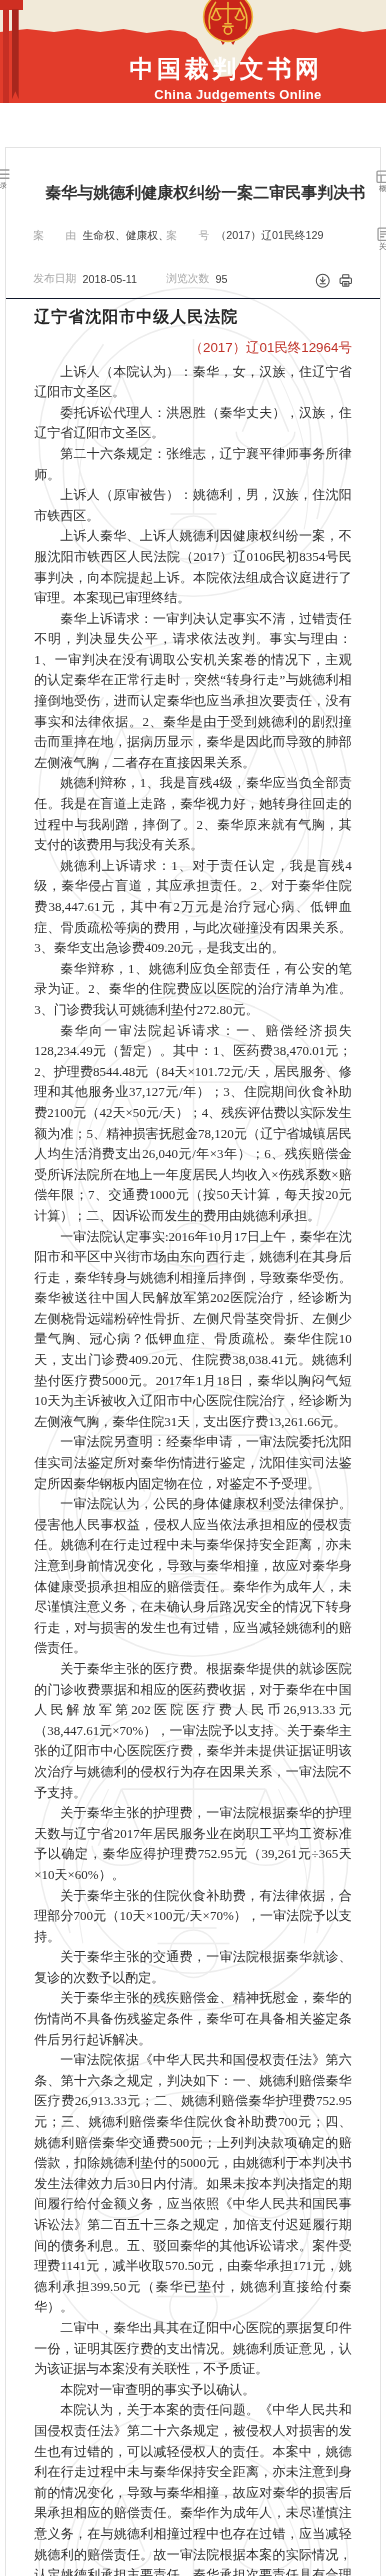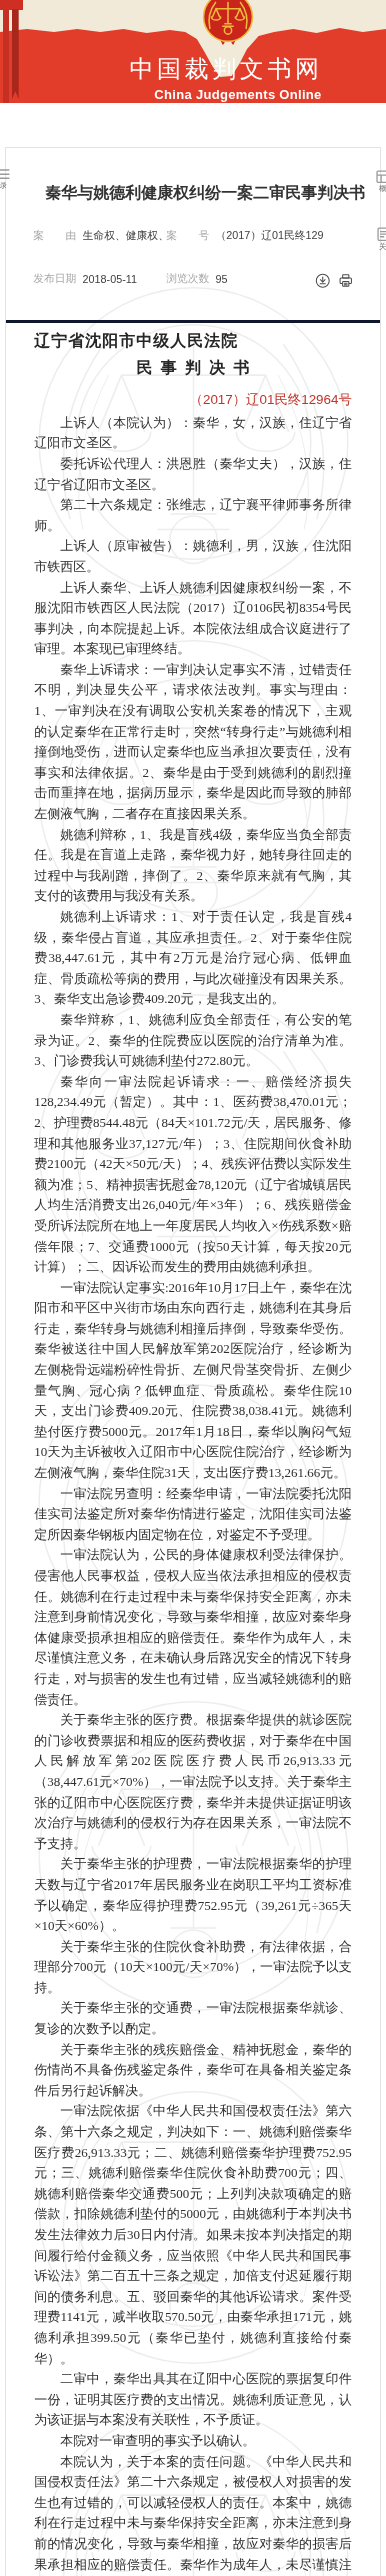--- a/index.html
+++ b/index.html
@@ -16,30 +16,30 @@
   .banner{position:relative;height:103px;background:var(--red);overflow:hidden;}
   .banner .cream{position:absolute;top:0;left:0;width:100%;height:82px;background:var(--cream);
     clip-path:polygon(0 0,100% 0,100% 29px,94% 32px,88% 28px,82% 33px,76% 29px,71% 32px,67% 36px,64% 49px,62% 64px,60% 76px,57% 77px,55% 66px,53% 52px,51% 39px,48% 32px,44% 30px,38% 33px,32% 29px,26% 32px,20% 29px,14% 32px,7% 29px,0 32px);}
   .corner-ribbon{position:absolute;top:0;left:0;width:23px;height:10.3px;background:#cf2f22;}
   .ribbon1{position:absolute;top:9.3px;left:2.6px;width:6.7px;height:108px;background:#c62f24;
     clip-path:polygon(0 0,100% 0,100% 100%,50% 90%,0 100%);}
   .ribbon2{position:absolute;top:9.3px;left:12px;width:6.7px;height:90px;background:#a8271d;
     clip-path:polygon(0 0,100% 0,100% 100%,50% 91%,0 100%);}
   .emblem{position:absolute;top:-9.3px;left:228px;transform:translateX(-50%);z-index:2;}
   .banner-title{position:absolute;top:53px;left:0;width:100%;text-align:center;padding-left:66px;
-    color:#fff;font-size:24px;font-weight:normal;letter-spacing:3.6px;z-index:2;}
+    color:#fff;font-size:24px;font-weight:bold;letter-spacing:3.6px;z-index:2;}
   .banner-sub{position:absolute;top:87px;left:0;width:100%;text-align:center;padding-left:90px;
     color:#fff;font-size:13px;font-weight:bold;letter-spacing:0.3px;z-index:2;}
 
   
   .card{position:relative;margin:44px 5.2px 0;border:0.5px solid var(--card-border);background:#fff;padding-bottom:13.4px;}
   .page-title{margin:12px;padding:23px 25px 0 27px;font-size:16px;line-height:1.25;color:#333;font-weight:bold;
     white-space:nowrap;overflow:hidden;position:relative;z-index:1;}
 
-  .meta{position:relative;margin-top:26px;padding:0 25px 34px 27px;border-bottom:3px solid #0f172a;font-size:10.8px;z-index:1;}
+  .meta{position:relative;margin-top:26px;padding:0 25px 12px 27px;border-bottom:1px solid #0f172a;font-size:10.8px;z-index:1;}
   .meta-row{display:flex;align-items:center;}
   .meta-row + .meta-row{margin-top:29px;}
   .meta-pair{display:flex;align-items:center;overflow:hidden;}
   .meta-pair.p1{width:133px;flex:none;}
   .meta-label{color:var(--meta-label);flex:none;margin-right:6.2px;white-space:nowrap;}
   .meta-value{color:var(--meta-value);white-space:nowrap;overflow:hidden;}
   .p1 .meta-value{max-width:99px;}
   .p2 .meta-value{max-width:107px;}
   .meta-actions{position:absolute;right:26px;top:44px;display:flex;gap:8.2px;}
   .icon-btn{width:15.5px;height:15.5px;cursor:pointer;}
@@ -265,21 +265,20 @@
             <rect x="4" y="9.5" width="22" height="11" rx="2"></rect>
             <rect x="9" y="16.5" width="12" height="9" rx="1" fill="#fff"></rect>
             <path d="M11.5 20 H18.5 M11.5 23 H18.5"></path>
           </svg>
         </span>
       </div>
     </section>
 
     <article class="doc">
       <div class="court-name">辽宁省沈阳市中级人民法院</div>
-      <div class="doc-type">民事判决书</div>
       <div class="doc-caseno">（2017）辽01民终12964号</div>
 
       <div class="doc-body">
 
           <p>上诉人（本院认为）：秦华，女，汉族，住辽宁省辽阳市文圣区。</p>
 
           <p>委托诉讼代理人：洪恩胜（秦华丈夫），汉族，住辽宁省辽阳市文圣区。</p>
 
           <p>第二十六条规定：张维志，辽宁襄平律师事务所律师。</p>
 

